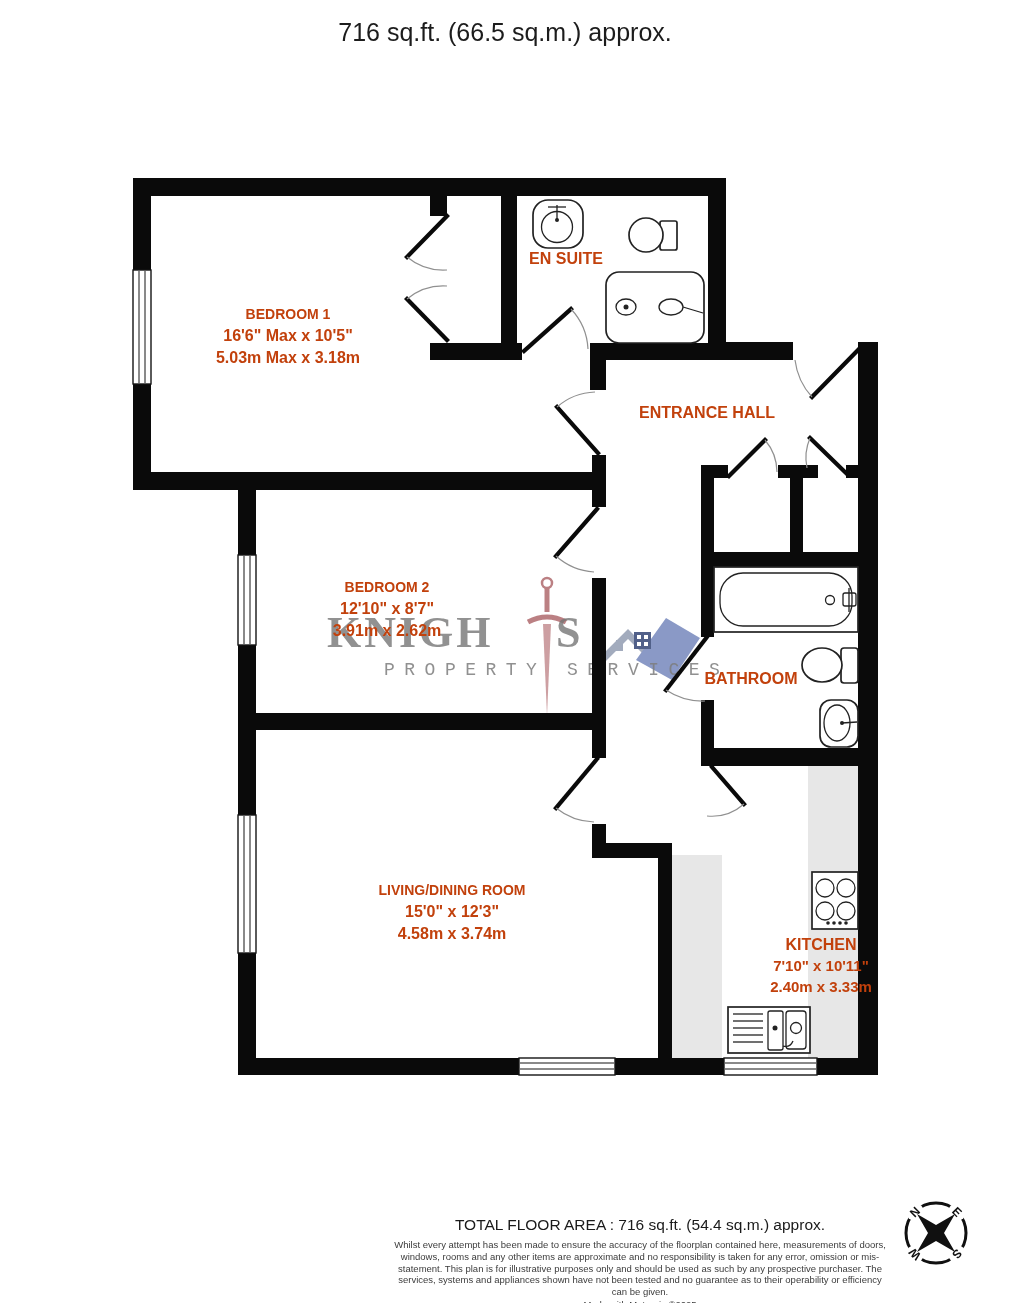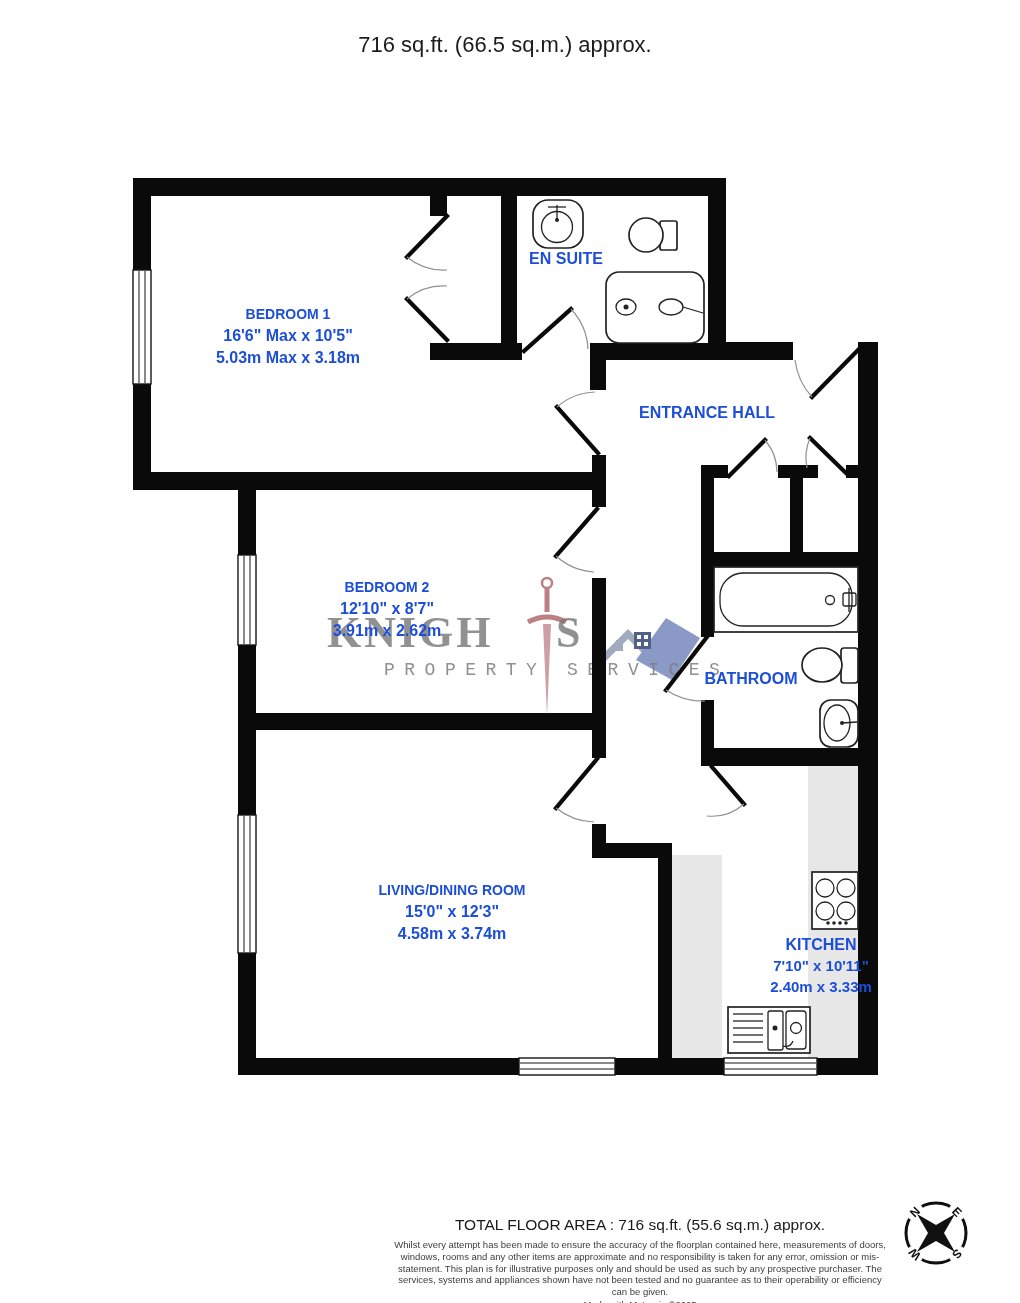--- a/index.html
+++ b/index.html
@@ -6,22 +6,22 @@
     --wall:#0a0a0a; --counter:#e7e7e7; --line:#1c1c1c;
     --wm-gray:#7a7a7a; --wm-red:#b06a6e; --wm-blue:#7e8fc0; --wm-blue-dark:#3f4f7d; --wm-steel:#99a2b6;
   }
   html,body{margin:0;padding:0;}
   body{width:1020px;height:1303px;background:#ffffff;position:relative;overflow:hidden;
        font-family:"Liberation Sans",sans-serif;}
   .abs{position:absolute;}
   
   .title-block{left:505px;top:12px;transform:translateX(-50%);text-align:center;color:#1c1c1c;white-space:nowrap;}
   .title-line1{font-size:26px;letter-spacing:.5px;}
-  .title-line2{font-size:22px;margin-top:20px;}
-  .room-label{transform:translateX(-50%);text-align:center;font-weight:bold;color:#1d4ed8;white-space:nowrap;z-index:30;}
+  .title-line2{font-size:25px;margin-top:6px;}
+  .room-label{transform:translateX(-50%);text-align:center;font-weight:bold;color:#c2410c;white-space:nowrap;z-index:30;}
   .room-name{font-size:14px;line-height:22px;}
   .room-dims{font-size:16px;line-height:22px;}
   .room-label.sm .room-name{font-size:16px;line-height:21px;}
   .room-label.sm .room-dims{font-size:15px;line-height:21px;}
   .room-label.solo{font-size:16px;font-weight:bold;}
   .footer-total{left:640px;top:1216px;transform:translateX(-50%);font-size:15.5px;color:#1a1a1a;white-space:nowrap;z-index:30;}
   .footer-disclaimer{left:390px;top:1239px;width:500px;text-align:center;font-size:9.5px;line-height:11.8px;color:#3c3c3c;z-index:30;}
   .footer-credit{margin-top:1px;}
   
   .wm{z-index:5;}
@@ -310,17 +310,17 @@
   <div class="room-dims">15'0" x 12'3"</div>
   <div class="room-dims">4.58m x 3.74m</div>
 </div>
 
 <div class="abs room-label sm" style="left:783px;top:934px;margin-left:38px;">
   <div class="room-name">KITCHEN</div>
   <div class="room-dims">7'10" x 10'11"</div>
   <div class="room-dims">2.40m x 3.33m</div>
 </div>
 
-<div class="abs footer-total">TOTAL FLOOR AREA : 716 sq.ft. (55.6 sq.m.) approx.</div>
+<div class="abs footer-total">TOTAL FLOOR AREA : 716 sq.ft. (54.4 sq.m.) approx.</div>
 <div class="abs footer-disclaimer">
   <span>Whilst every attempt has been made to ensure the accuracy of the floorplan contained here, measurements of doors, windows, rooms and any other items are approximate and no responsibility is taken for any error, omission or mis-statement. This plan is for illustrative purposes only and should be used as such by any prospective purchaser. The services, systems and appliances shown have not been tested and no guarantee as to their operability or efficiency can be given.</span>
   <div class="footer-credit">Made with Metropix ©2025</div>
 </div>
 
 </body></html>

